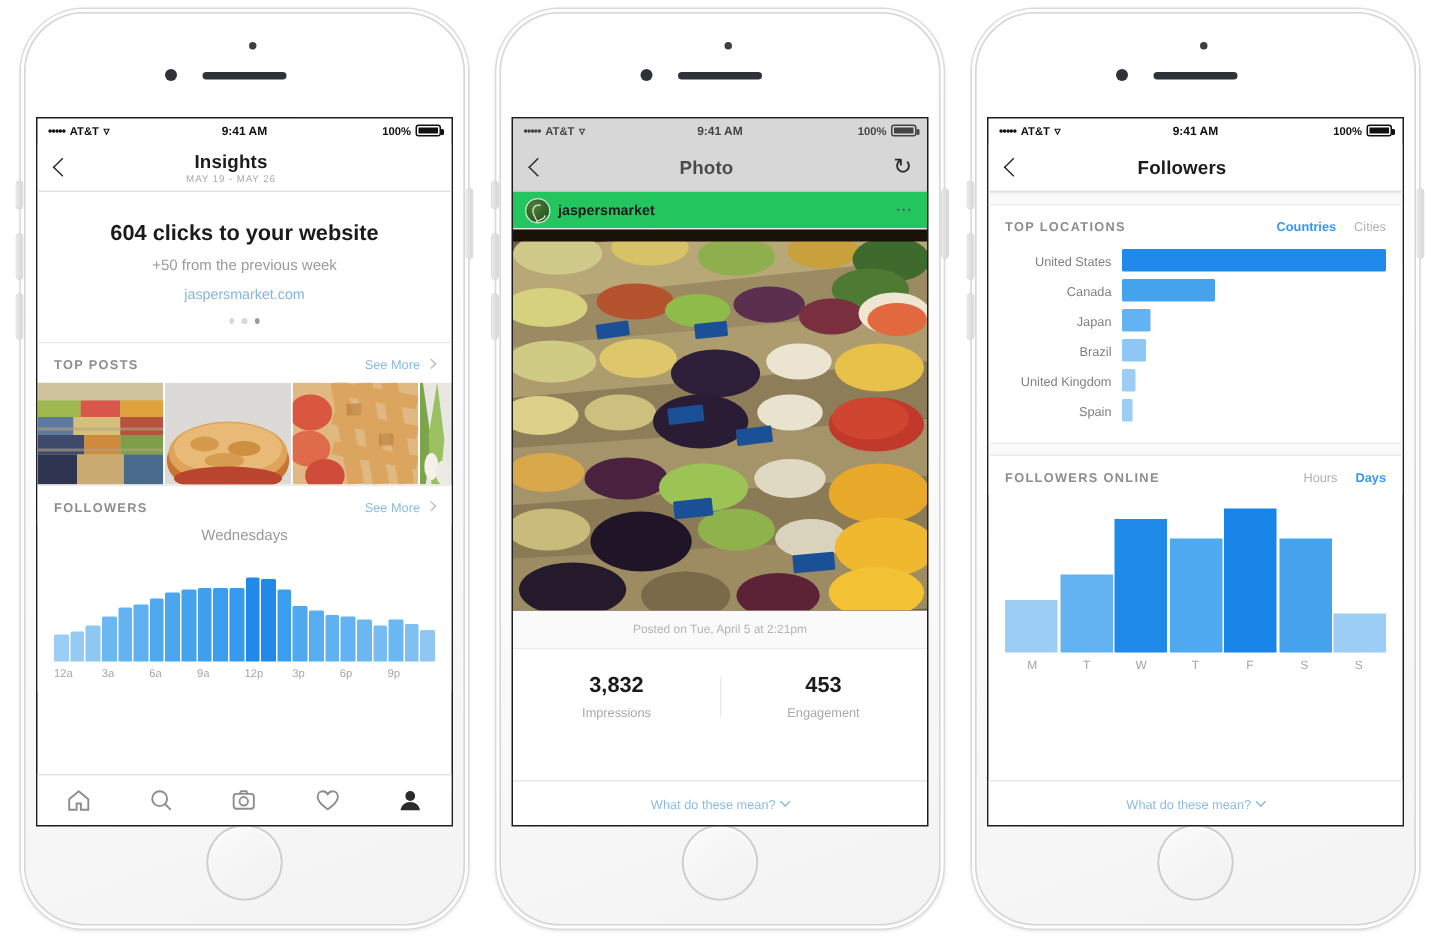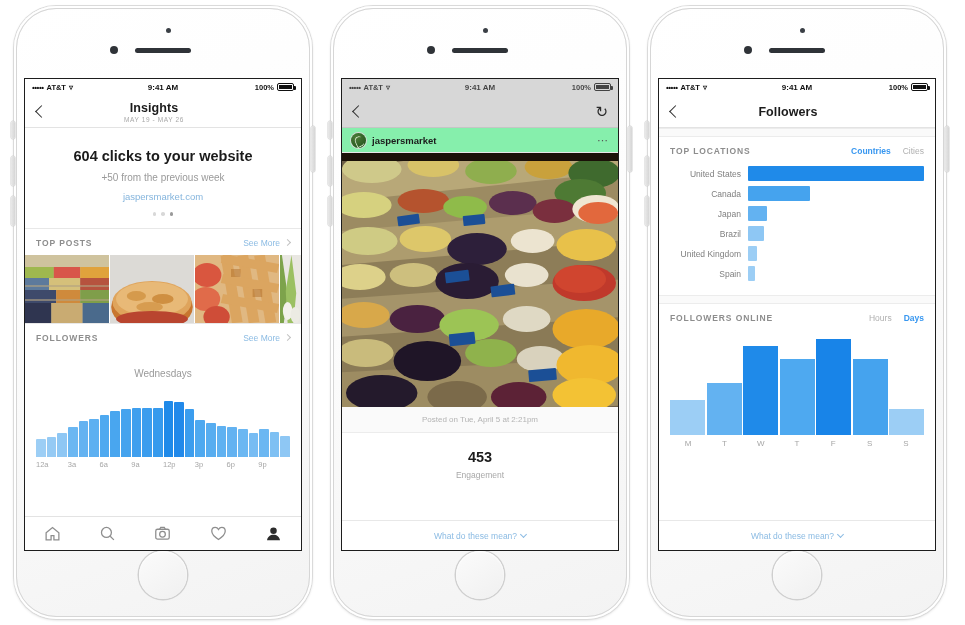--- a/index.html
+++ b/index.html
@@ -154,21 +154,21 @@
     transform:rotate(45deg);
   }
 
   .thumbs { display:flex; height:68px; }
   .thumb { flex:1 1 0; position:relative; overflow:hidden; }
   .thumb + .thumb { border-left:1px solid #fff; }
   .thumb.partial { flex:0 0 22px; }
 
   .chart-card { border-top:1px solid #e8e8e8; background:#fff; }
   .chart-label {
-    text-align:center; font-size:10px; color:#9a9a9a; padding:2px 0 6px;margin-top:16px;
+    text-align:center; font-size:10px; color:#9a9a9a; padding:2px 0 6px;
   }
   .hours-chart {
     height:72px;
     display:flex; align-items:flex-end; gap:1px;
     padding:0 11px;
   }
   .hours-chart .bar { flex:1 1 0; border-radius:1px 1px 0 0; }
   .hours-axis {
     display:flex; padding:3px 11px 8px;
     font-size:7.5px; color:#a6a6a6;
@@ -186,21 +186,21 @@
 
   
   .dim { position:relative; }
   .dim::after {
     content:""; position:absolute; inset:0;
     background:rgba(150,150,150,.38);
     pointer-events:none;
   }
   .userrow {
     height:25px; display:flex; align-items:center; gap:6px;
-    padding:0 9px; border-bottom:1px solid #e8e8e8; background:#86efac;
+    padding:0 9px; border-bottom:1px solid #e8e8e8; background:#22c55e;
   }
   .avatar {
     width:15px; height:15px; border-radius:50%;
     background:radial-gradient(circle at 35% 30%, #4d7d3a, #1d4a18);
     position:relative; flex:0 0 auto;
     box-shadow:0 0 0 1px #d7d7d7;
   }
   .avatar::after {
     content:""; position:absolute; left:4px; top:3px;
     width:7px; height:9px; border-radius:50% 50% 50% 0;
@@ -485,20 +485,23 @@
           <div class="sb-center">9:41 AM</div>
           <div class="sb-right">
             <span>100%</span>
             <span class="batt">
                 <i></i>
               </span>
           </div>
         </div>
         <div class="navbar">
           <div class="chev-back"></div>
+          <div class="nav-title-wrap">
+            <div class="nav-title">Photo</div>
+          </div>
           <div class="refresh-ico">↻</div>
         </div>
       </div>
 
       <div class="userrow">
         <span class="avatar"></span>
         <span class="uname">jaspersmarket</span>
         <span class="dots3">⋯</span>
       </div>
 
@@ -572,20 +575,24 @@
             <rect x="188" y="216" width="28" height="12" rx="1" transform="rotate(-5 202 222)"></rect>
           </g>
           <rect x="0" y="0" width="278" height="8" fill="#1a1108"></rect>
         </svg>
       </div>
 
       <div class="postedon">Posted on Tue, April 5 at 2:21pm</div>
 
       <div class="statrow" id="statRow">
           <div class="stat">
+            <div class="stat-val">3,832</div>
+            <div class="stat-lbl">Impressions</div>
+          </div>
+          <div class="stat">
             <div class="stat-val">453</div>
             <div class="stat-lbl">Engagement</div>
           </div>
         </div>
 
       <div class="whatmean">
         <span>What do these mean?</span>
         <i class="cd"></i>
       </div>
 

